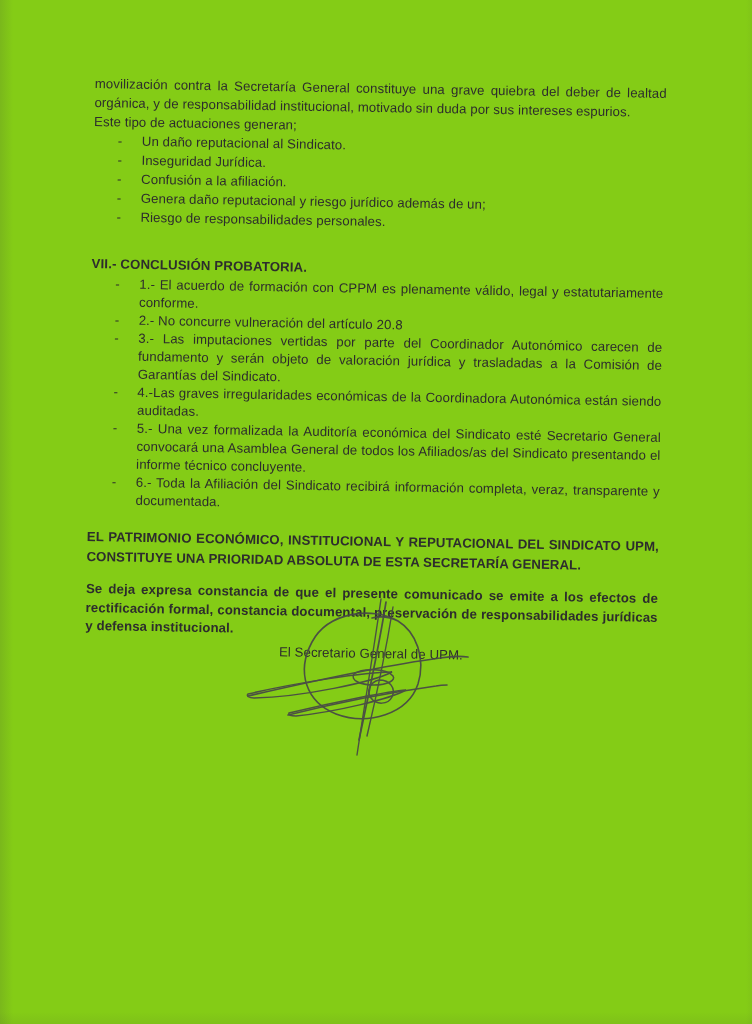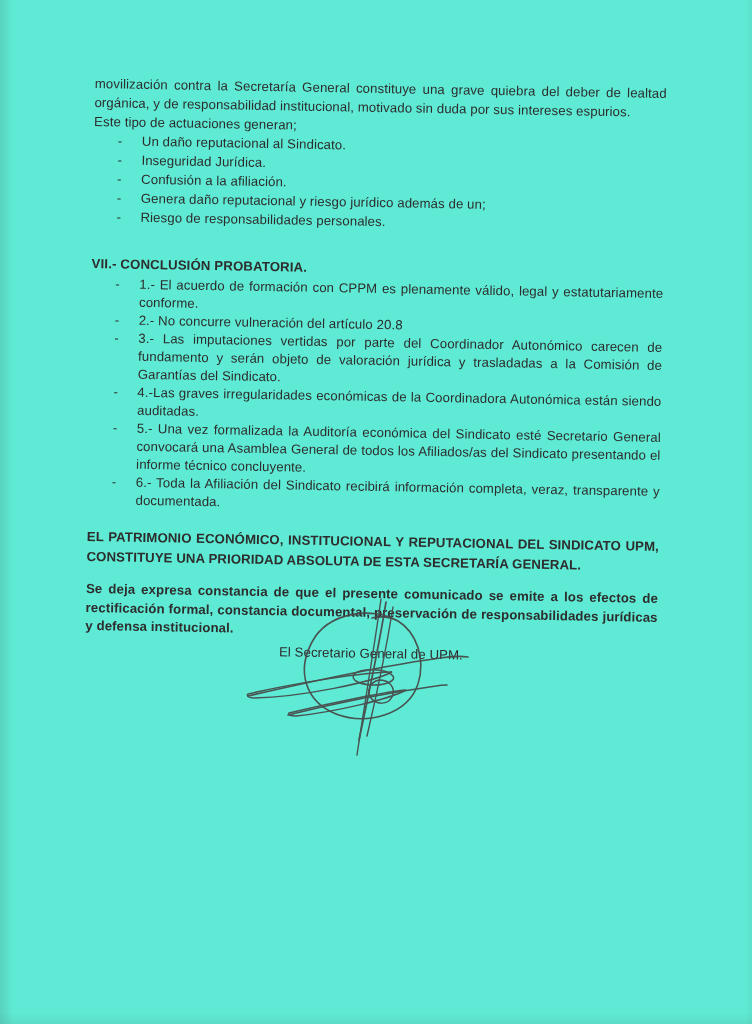--- a/index.html
+++ b/index.html
@@ -5,21 +5,21 @@
   html, body {
     margin: 0;
     padding: 0;
     background: #e8e8e6;
   }
   .page {
     position: relative;
     width: 752px;
     height: 1024px;
     margin: 0 auto;
-    background: #5eead4;
+    background: #84cc16;
     overflow: hidden;
     font-family: "Liberation Sans", sans-serif;
     color: #2d2d2d;
   }
   
   .edge-left {
     position: absolute; left: 0; top: 0;
     width: 13px; height: 100%;
     background: linear-gradient(to right, rgba(60,60,60,0.14), rgba(60,60,60,0.0));
     pointer-events: none;

